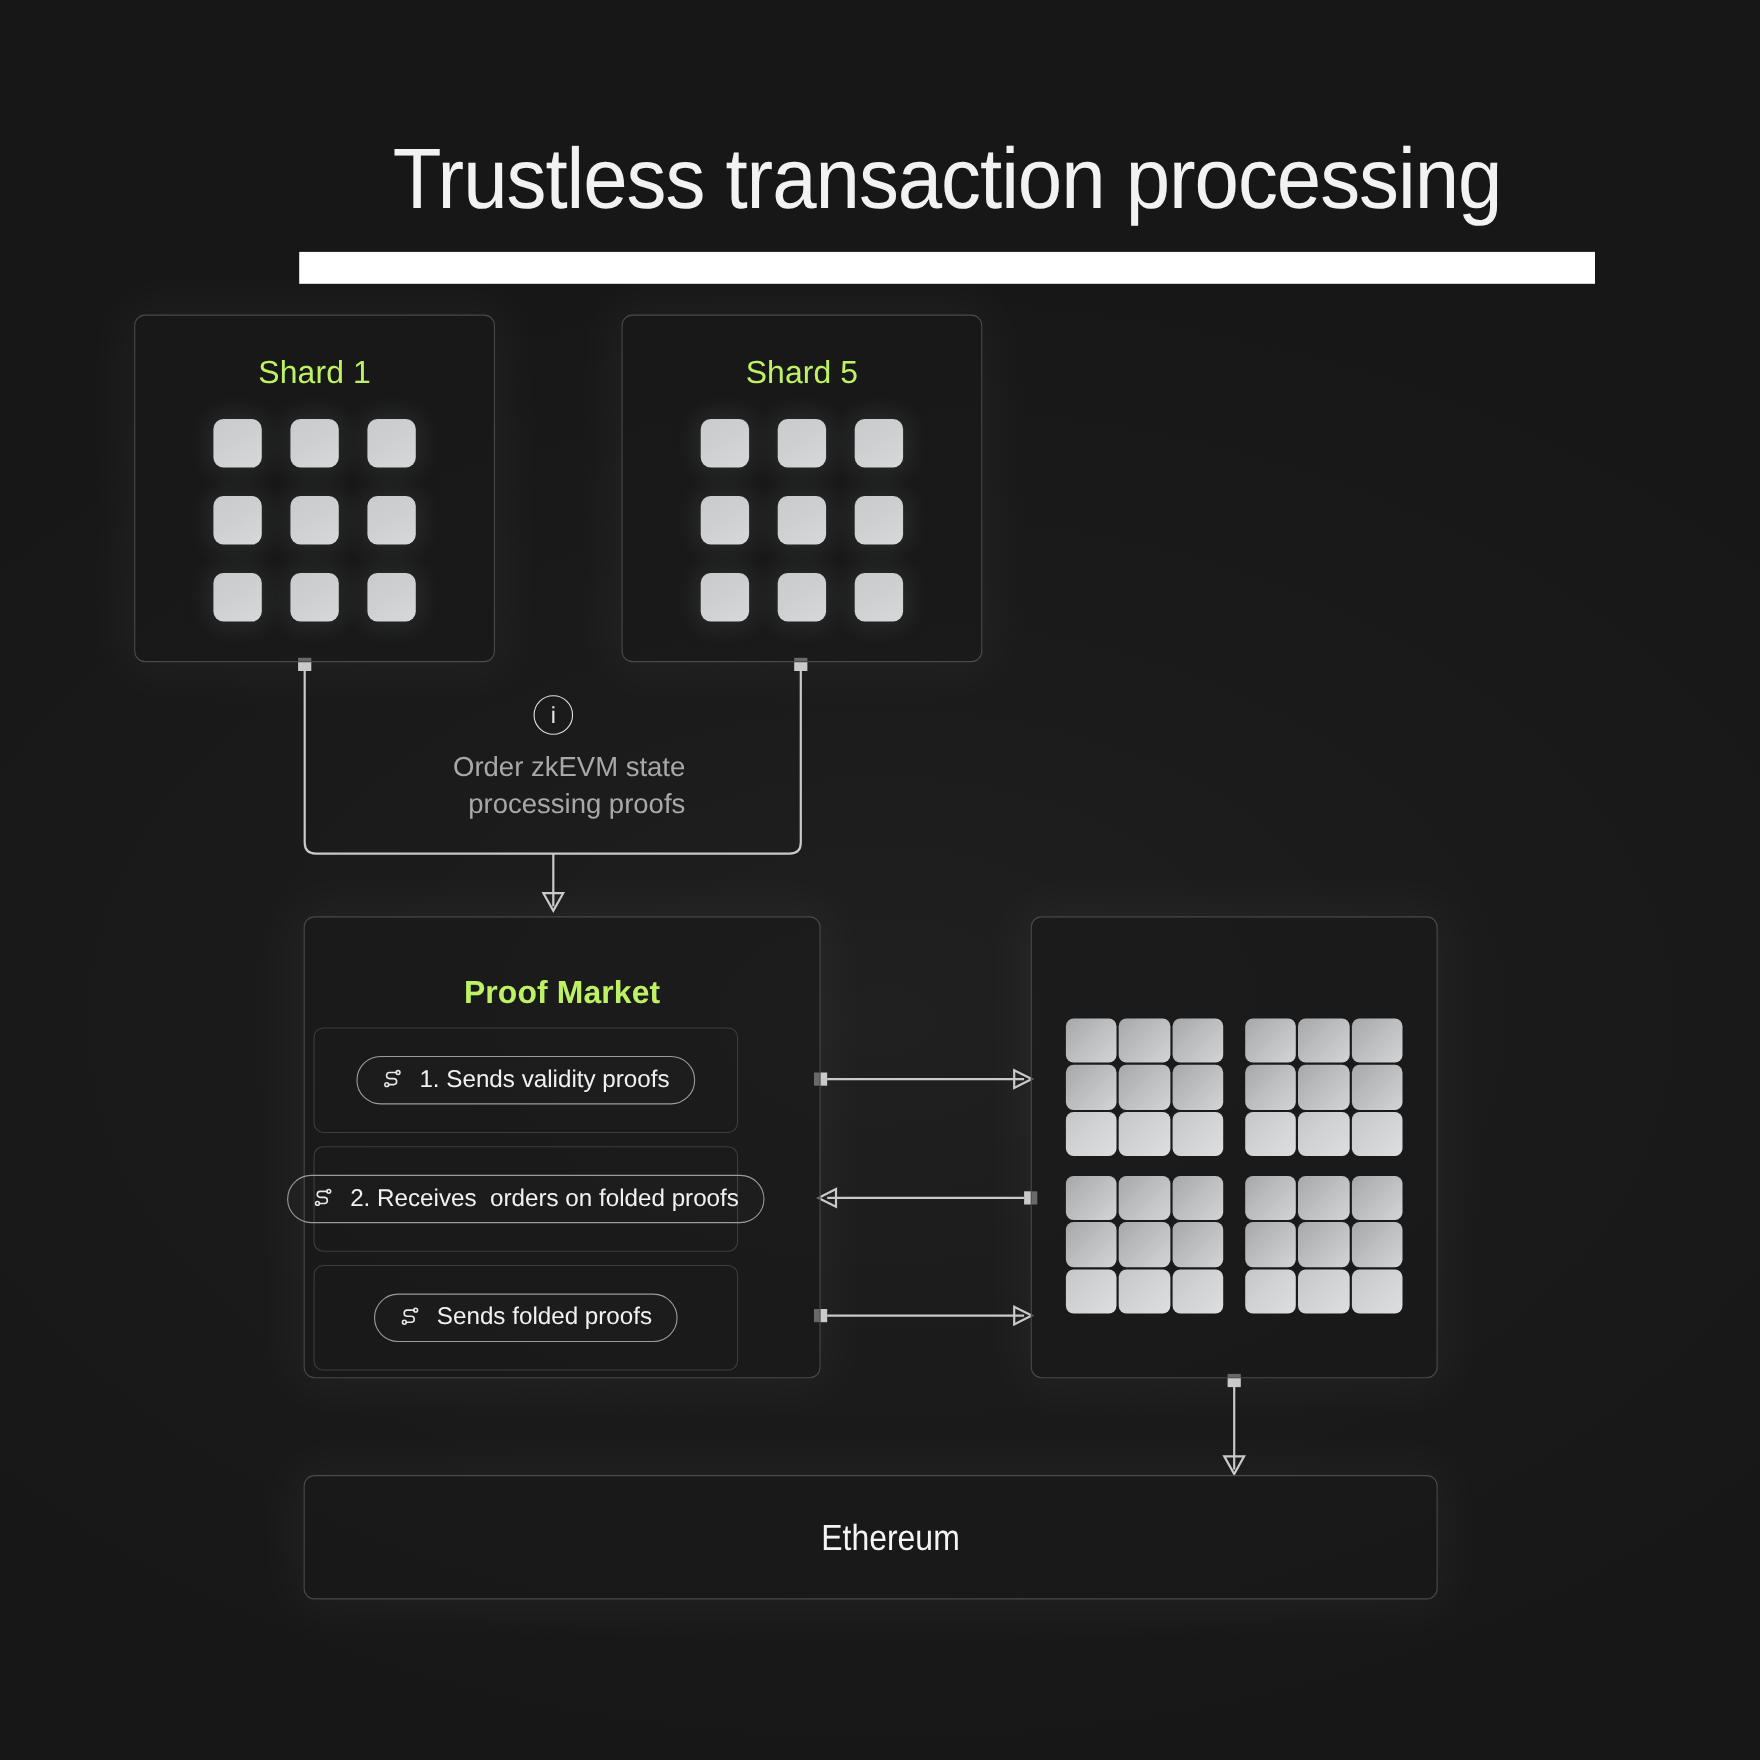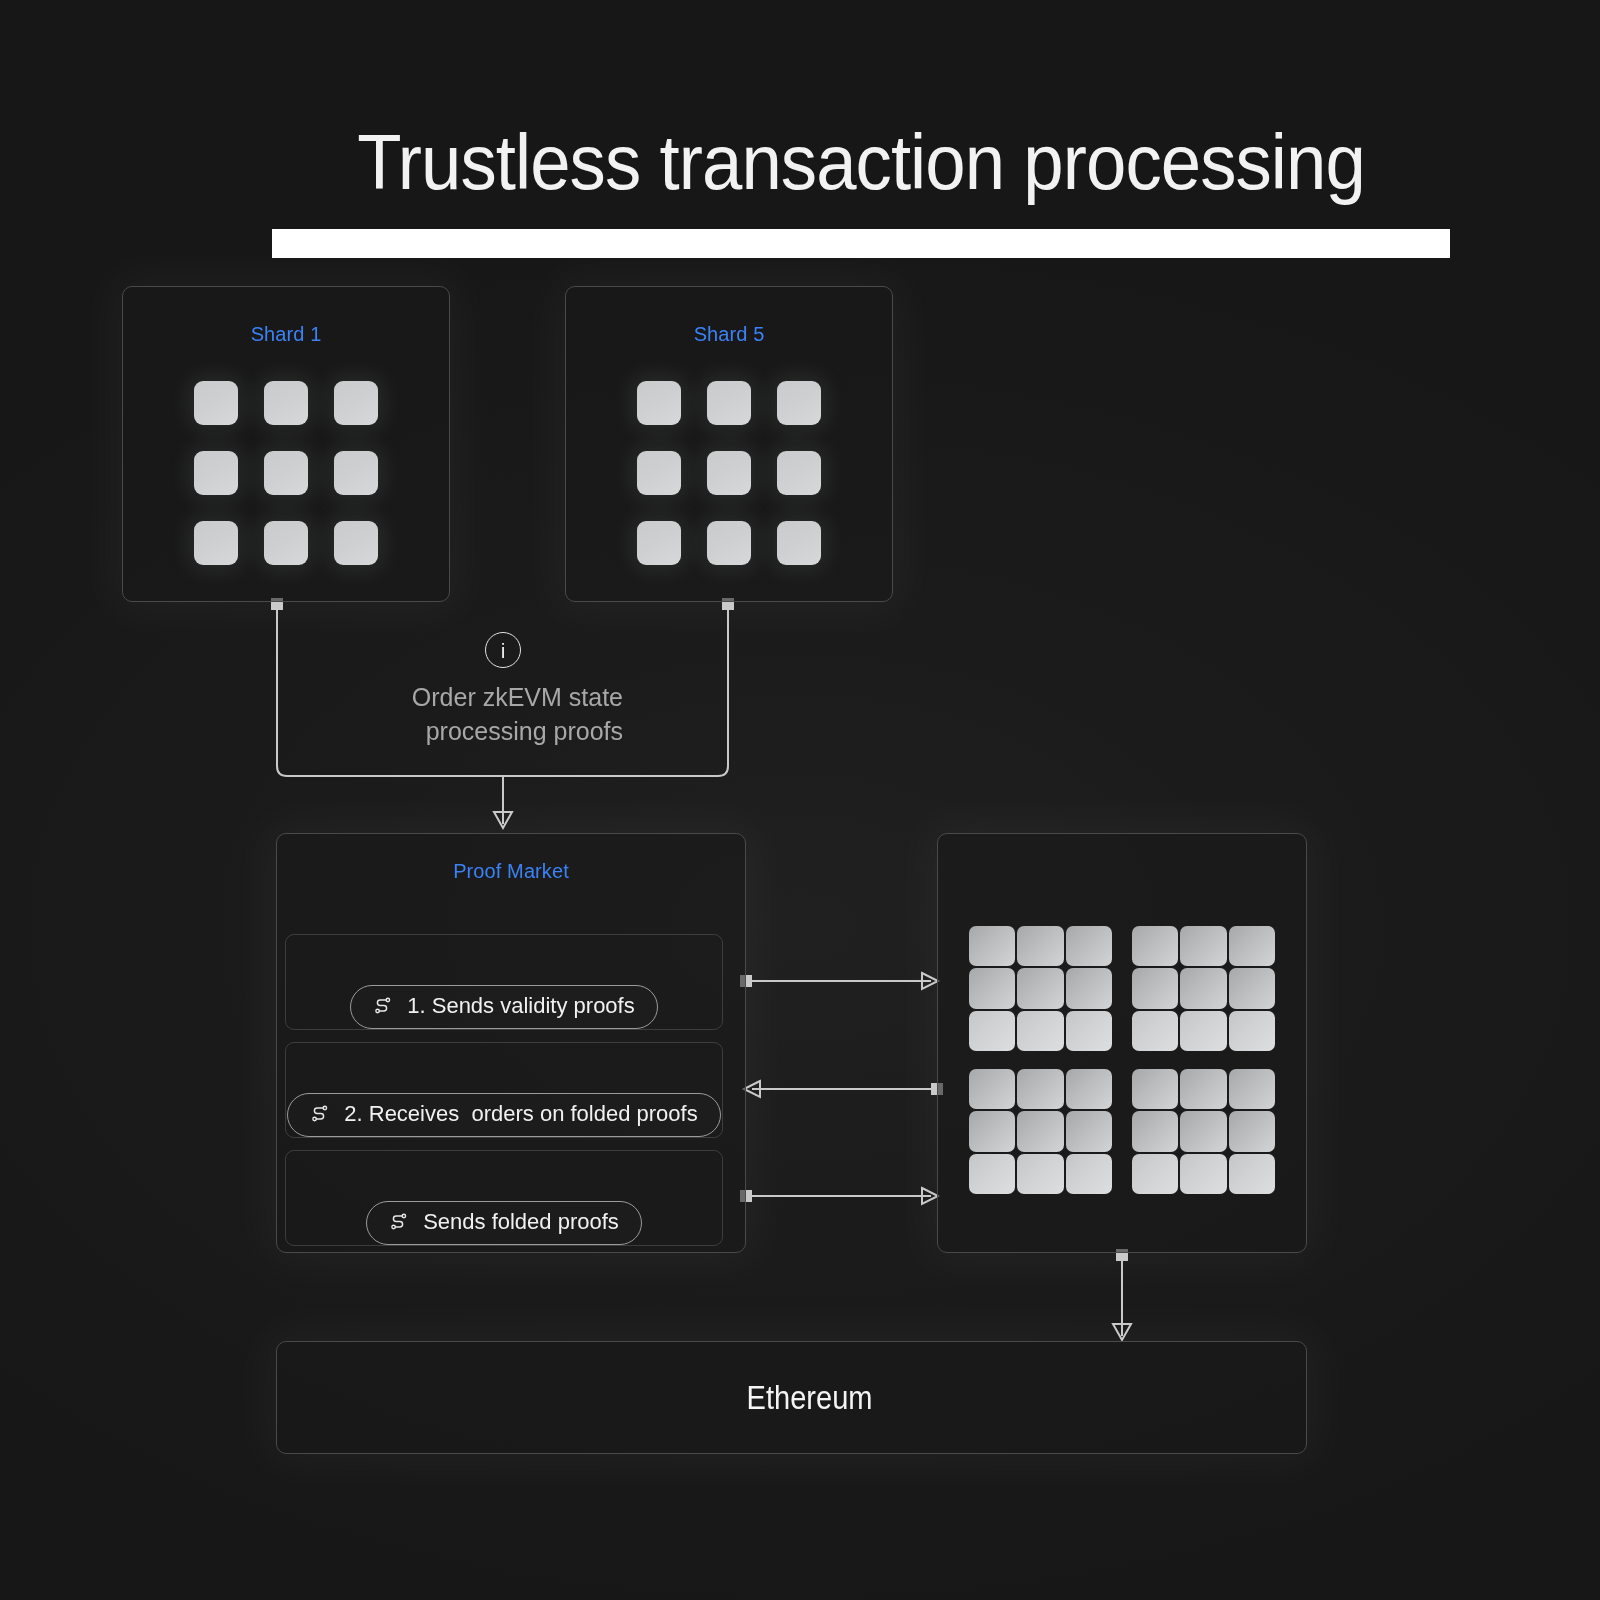--- a/index.html
+++ b/index.html
@@ -52,22 +52,22 @@
   .card {
     position: absolute;
     border: 1px solid #4a4a4a;
     border-radius: 10px;
     background: rgba(26,26,26,0.55);
   }
   .card-glow {
     box-shadow: 0 0 46px 14px rgba(255,255,255,0.035);
   }
   .card-title {
-    color: #3b82f6;
-    font-size: 20px;
+    color: #bef264;
+    font-size: 29px;
     text-align: center;
     font-weight: 400;
     letter-spacing: 0.1px;
   }
 
   
   #shard1 { left: 122px; top: 286px; width: 328px; height: 316px; }
   #shard2 { left: 565px; top: 286px; width: 328px; height: 316px; }
 
   .shard-title { margin-top: 36px; }
@@ -136,31 +136,31 @@
     text-align: right;
   }
 
   
   #proof-market {
     left: 276px;
     top: 833px;
     width: 470px;
     height: 420px;
   }
-  .pm-title { margin-top: 26px; }
+  .pm-title { margin-top: 53px; font-weight: bold; }
 
   .pm-slot {
     position: absolute;
     left: 8px;
-    width: 438px;
+    width: 386px;
     height: 96px;
     border: 1px solid #3d3d3d;
     border-radius: 9px;
     display: flex;
-    align-items: flex-end;
+    align-items: center;
     justify-content: center;
   }
   #pm-slot-0 { top: 100px; }
   #pm-slot-1 { top: 208px; }
   #pm-slot-2 { top: 316px; }
 
   .pill {
     display: inline-flex;
     align-items: center;
     gap: 14px;

